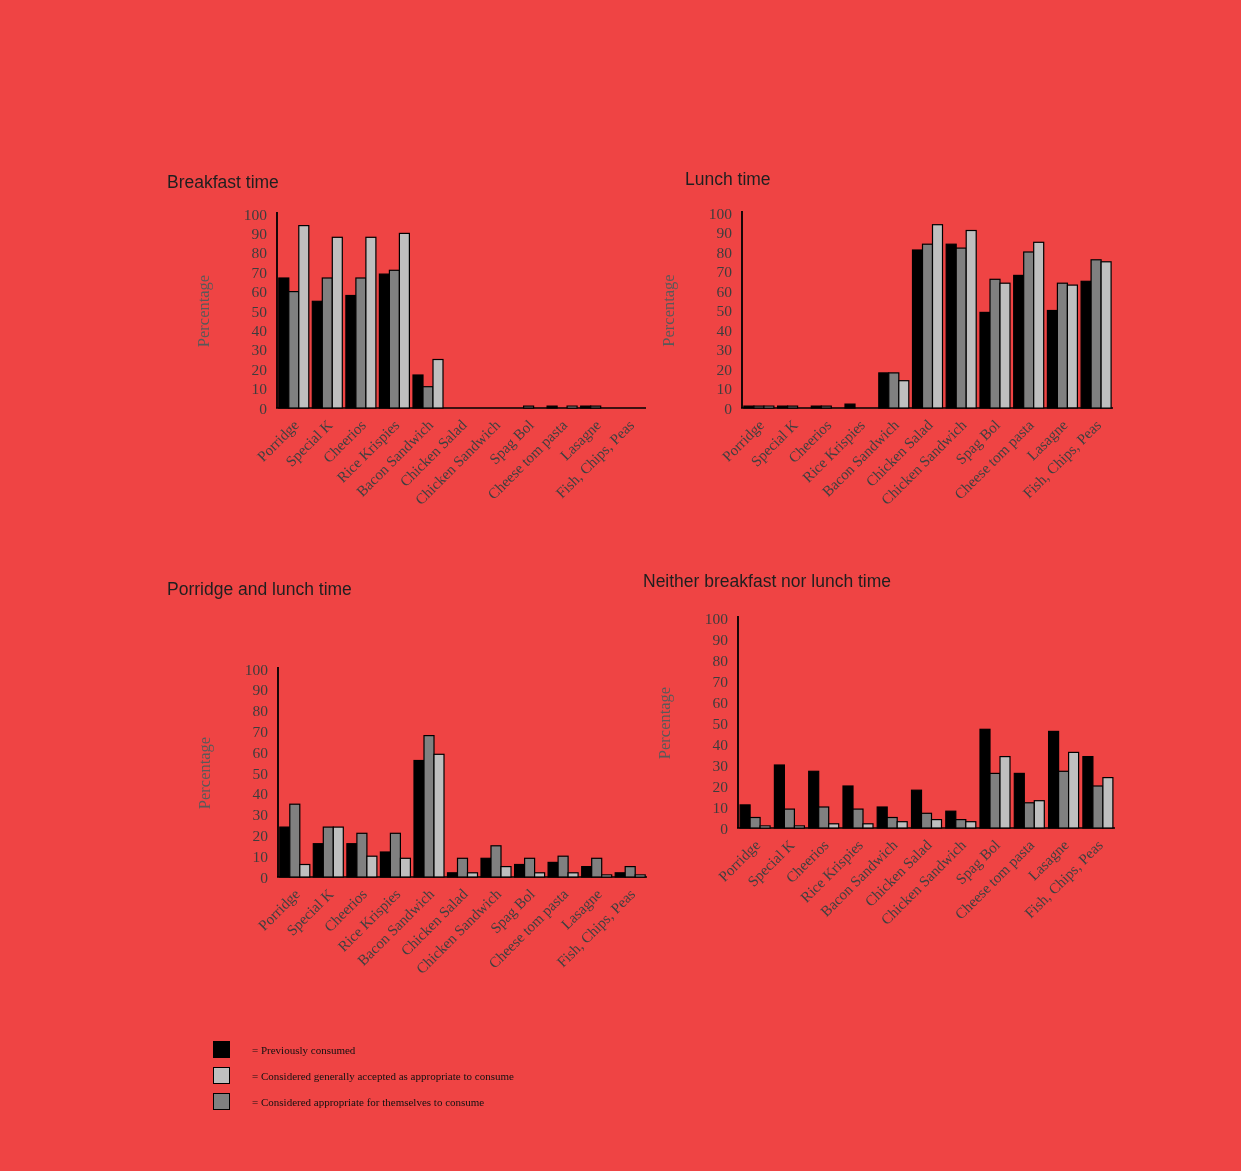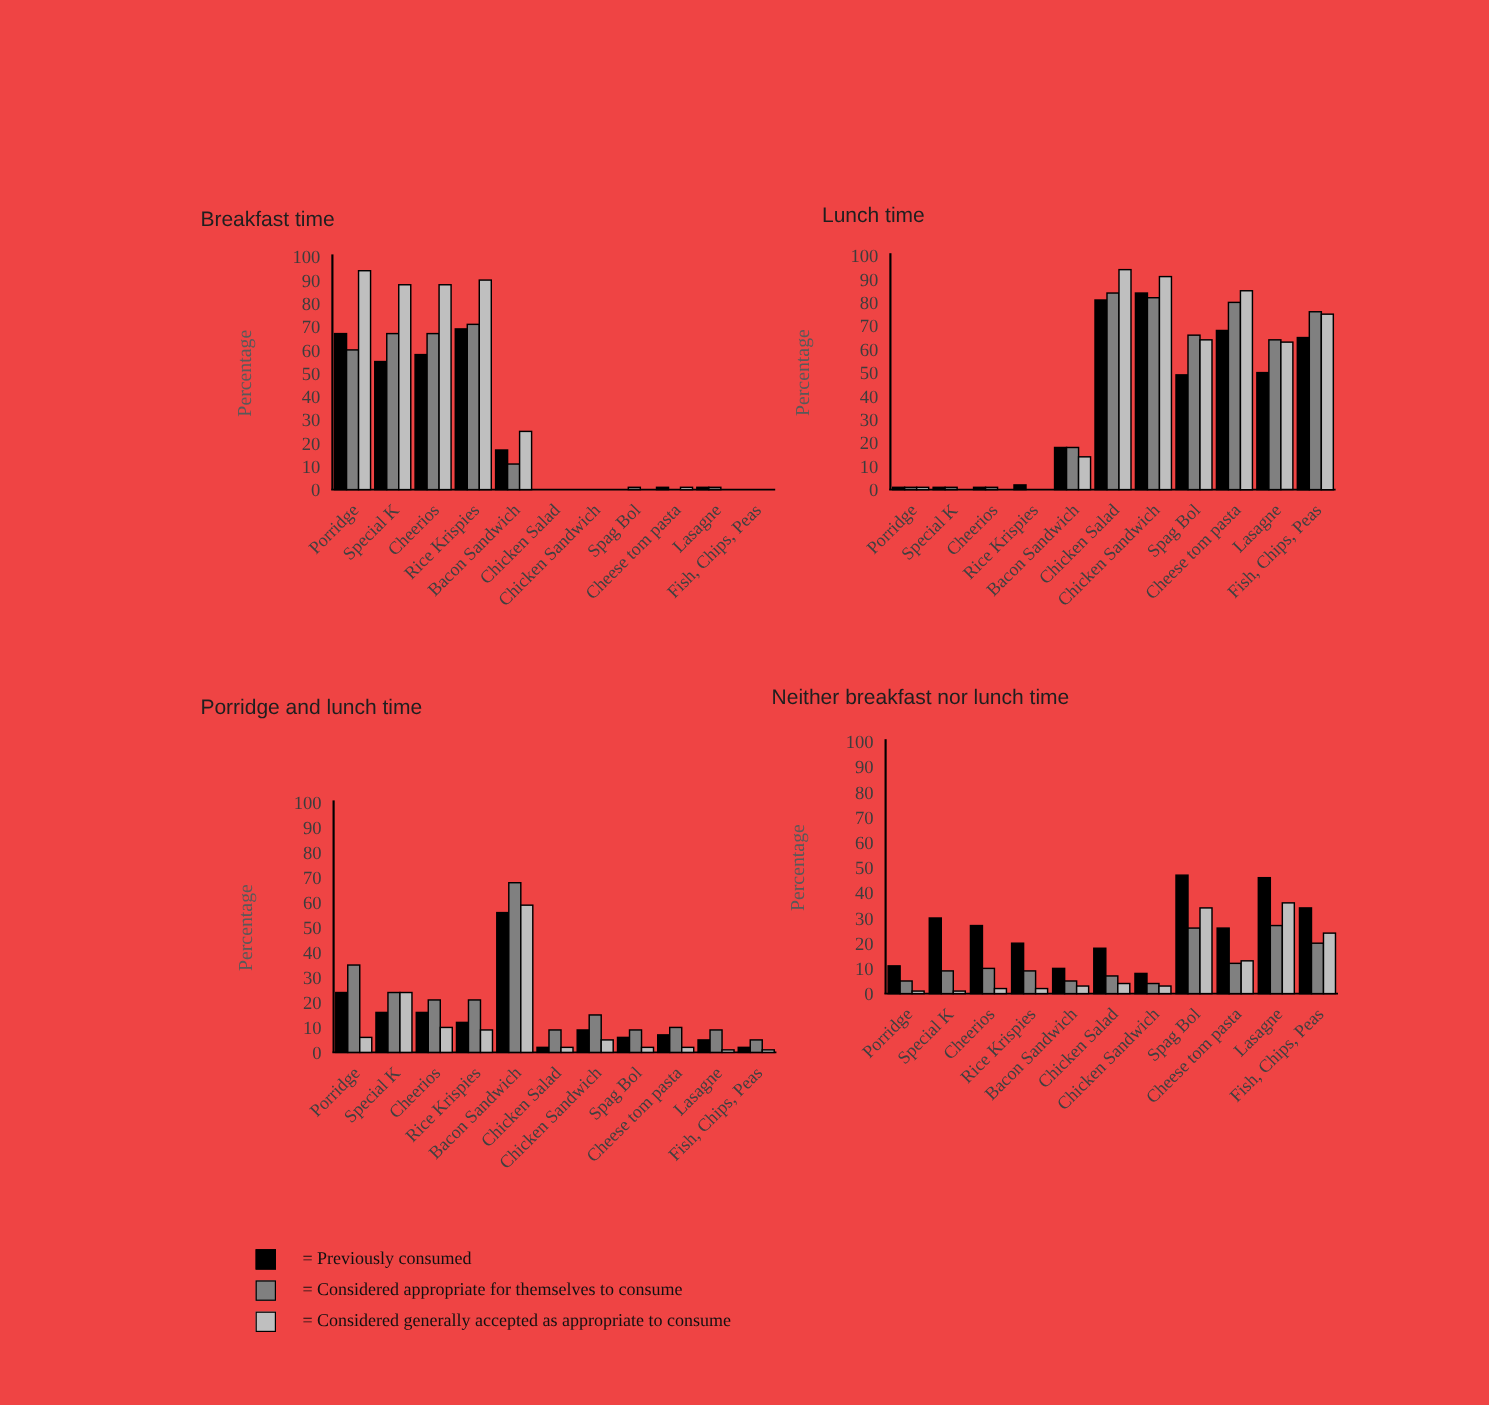--- a/index.html
+++ b/index.html
@@ -16,21 +16,21 @@
   .legend {
     position:absolute; left:213px; top:1041px;
     display:flex; flex-direction:column; gap:9px;
   }
   .legend-row { display:flex; align-items:center; height:17px; }
   .legend-swatch {
     width:15px; height:15px; border:1.6px solid #000; flex:0 0 auto;
   }
   .legend-label {
     margin-left:22px; font-family:"Liberation Serif", serif;
-    font-size:15px; color:#111; white-space:nowrap;
+    font-size:11px; color:#111; white-space:nowrap;
   }
   svg text { user-select:none; }
 </style>
 </head>
 <body>
 
 <div class="page">
 
   <div class="chart-title" style="left:167px; top:172px;">Breakfast time</div>
 
@@ -265,22 +265,22 @@
         <text transform="translate(1103.9,846) rotate(-45)" text-anchor="end" font-size="15" fill="#404040" font-family="&quot;Liberation Serif&quot;, serif">Fish, Chips, Peas</text>
       </g>
     </svg>
 
   <div class="legend">
     <div class="legend-row">
       <span class="legend-swatch" style="background: rgb(0, 0, 0);"></span>
       <span class="legend-label">= Previously consumed</span>
     </div>
     <div class="legend-row">
+      <span class="legend-swatch" style="background: rgb(191, 191, 191);"></span>
+      <span class="legend-label">= Considered generally accepted as appropriate to consume</span>
+    </div>
+    <div class="legend-row">
       <span class="legend-swatch" style="background: rgb(128, 128, 128);"></span>
       <span class="legend-label">= Considered appropriate for themselves to consume</span>
     </div>
-    <div class="legend-row">
-      <span class="legend-swatch" style="background: rgb(191, 191, 191);"></span>
-      <span class="legend-label">= Considered generally accepted as appropriate to consume</span>
-    </div>
   </div>
 
 </div>
 
 </body></html>

